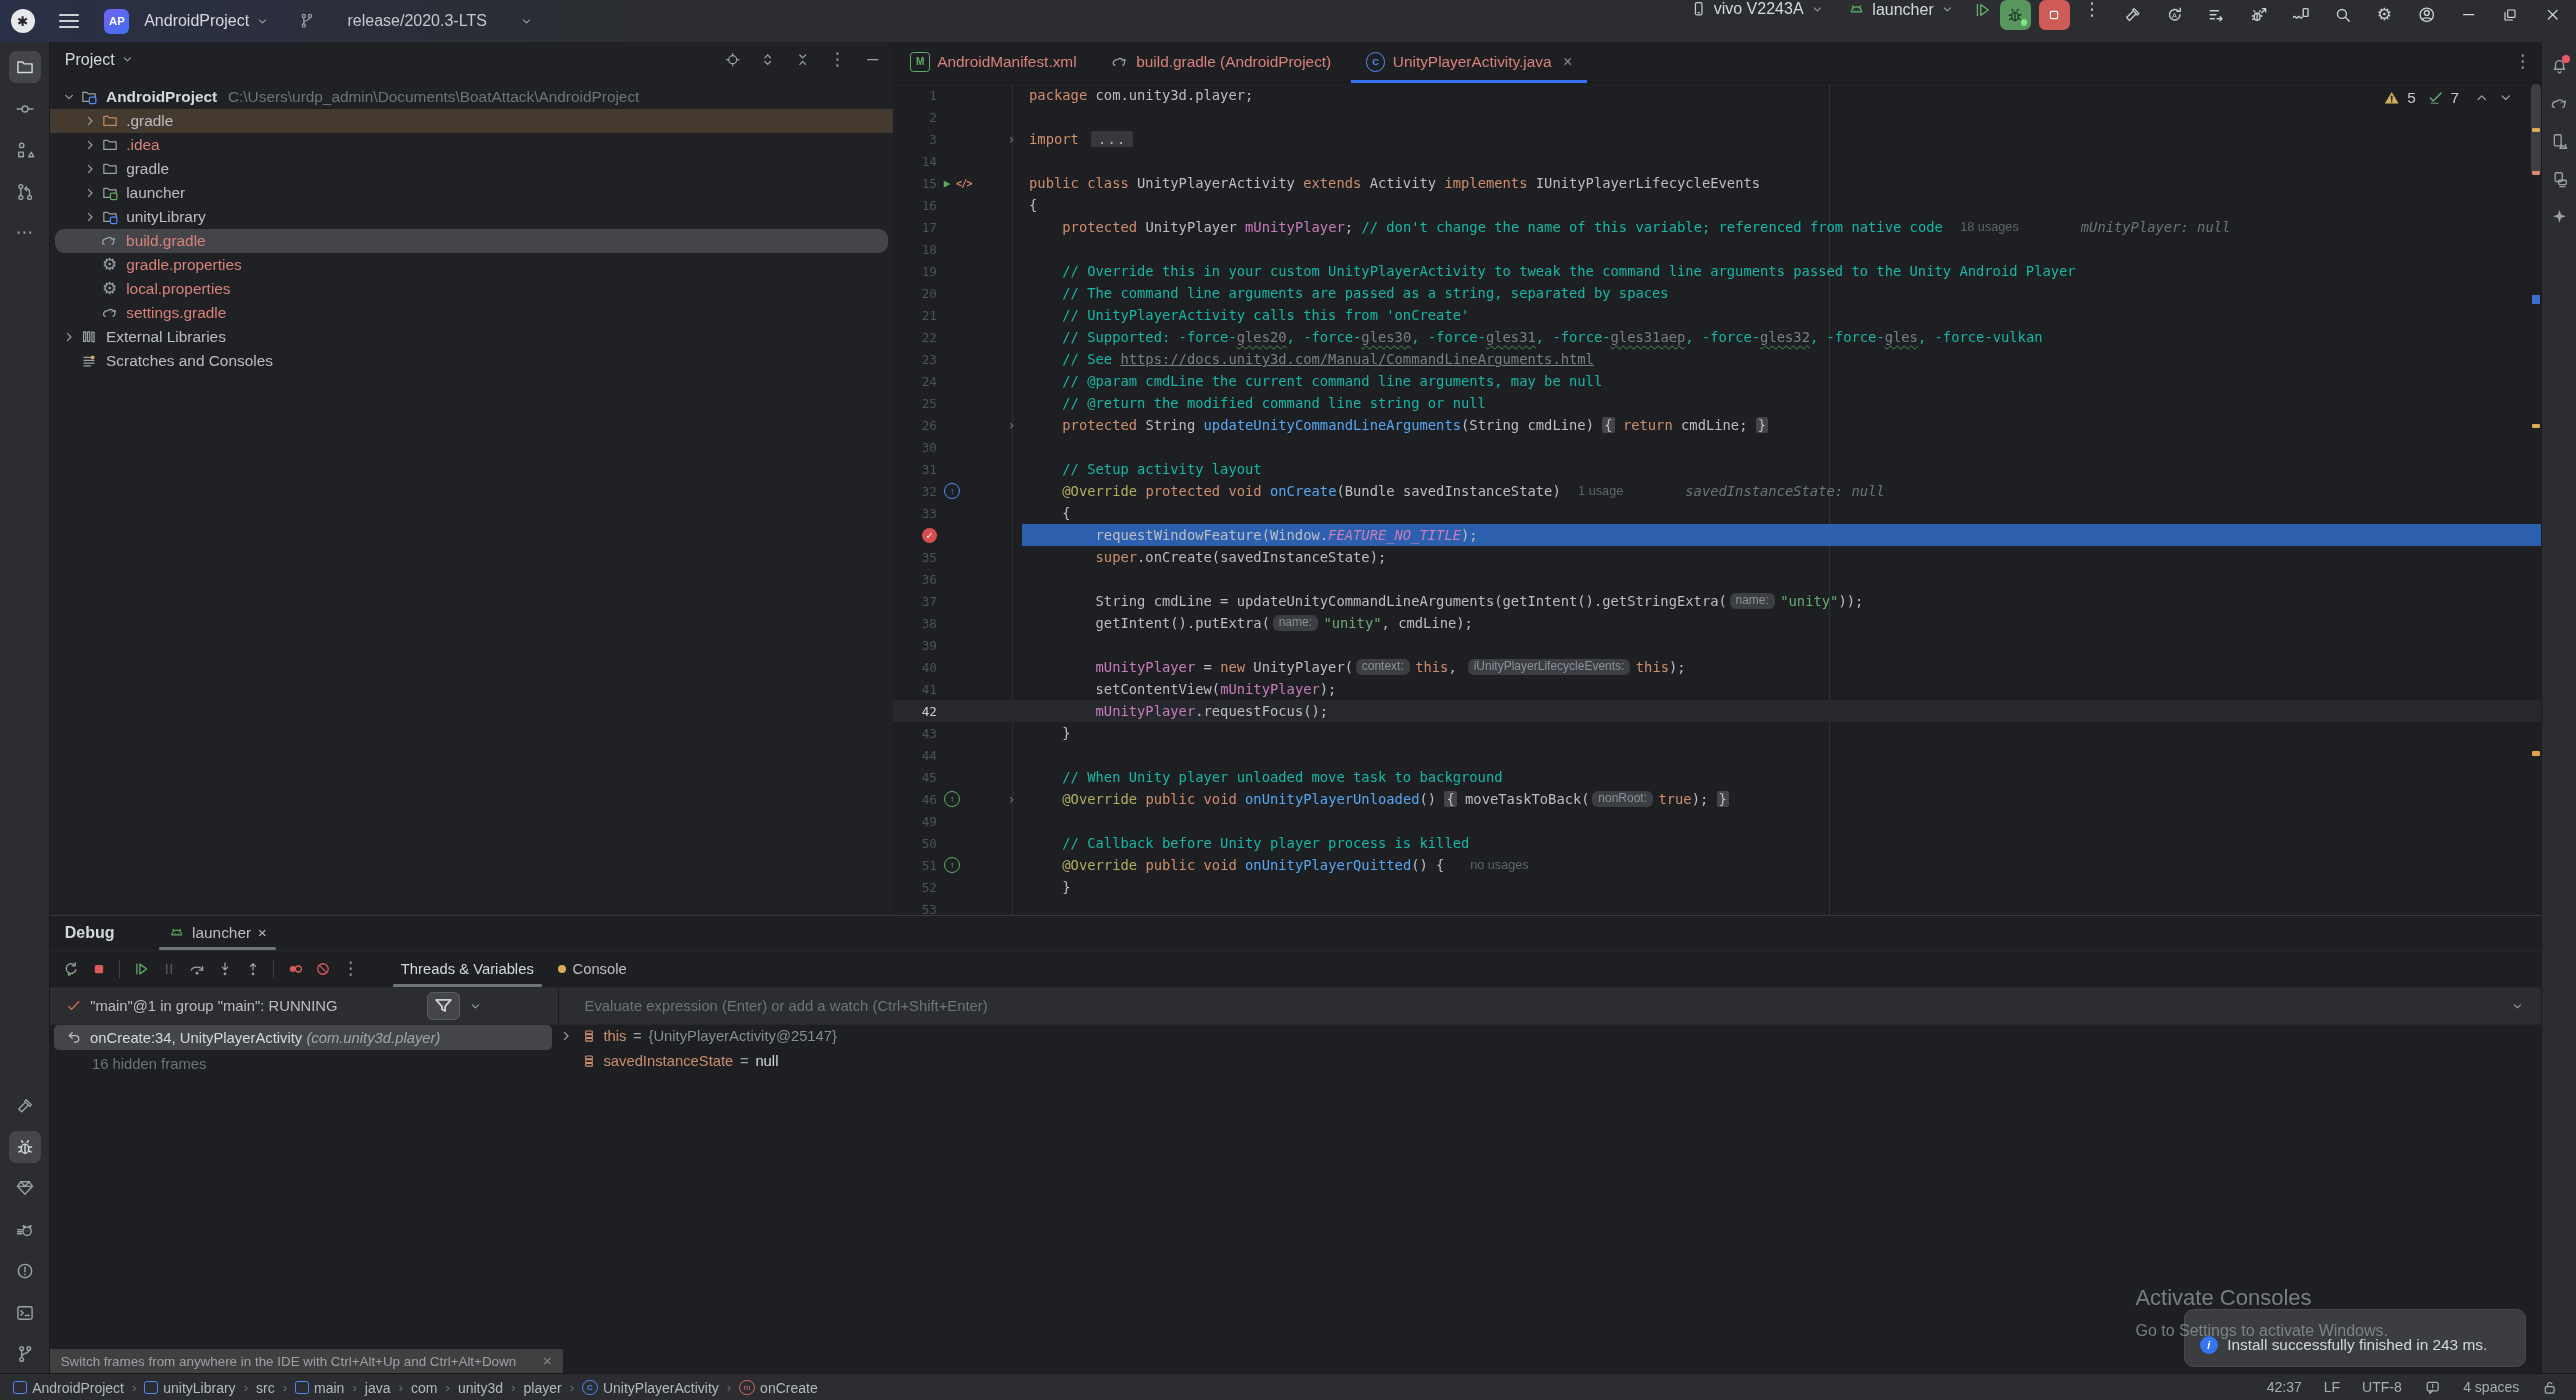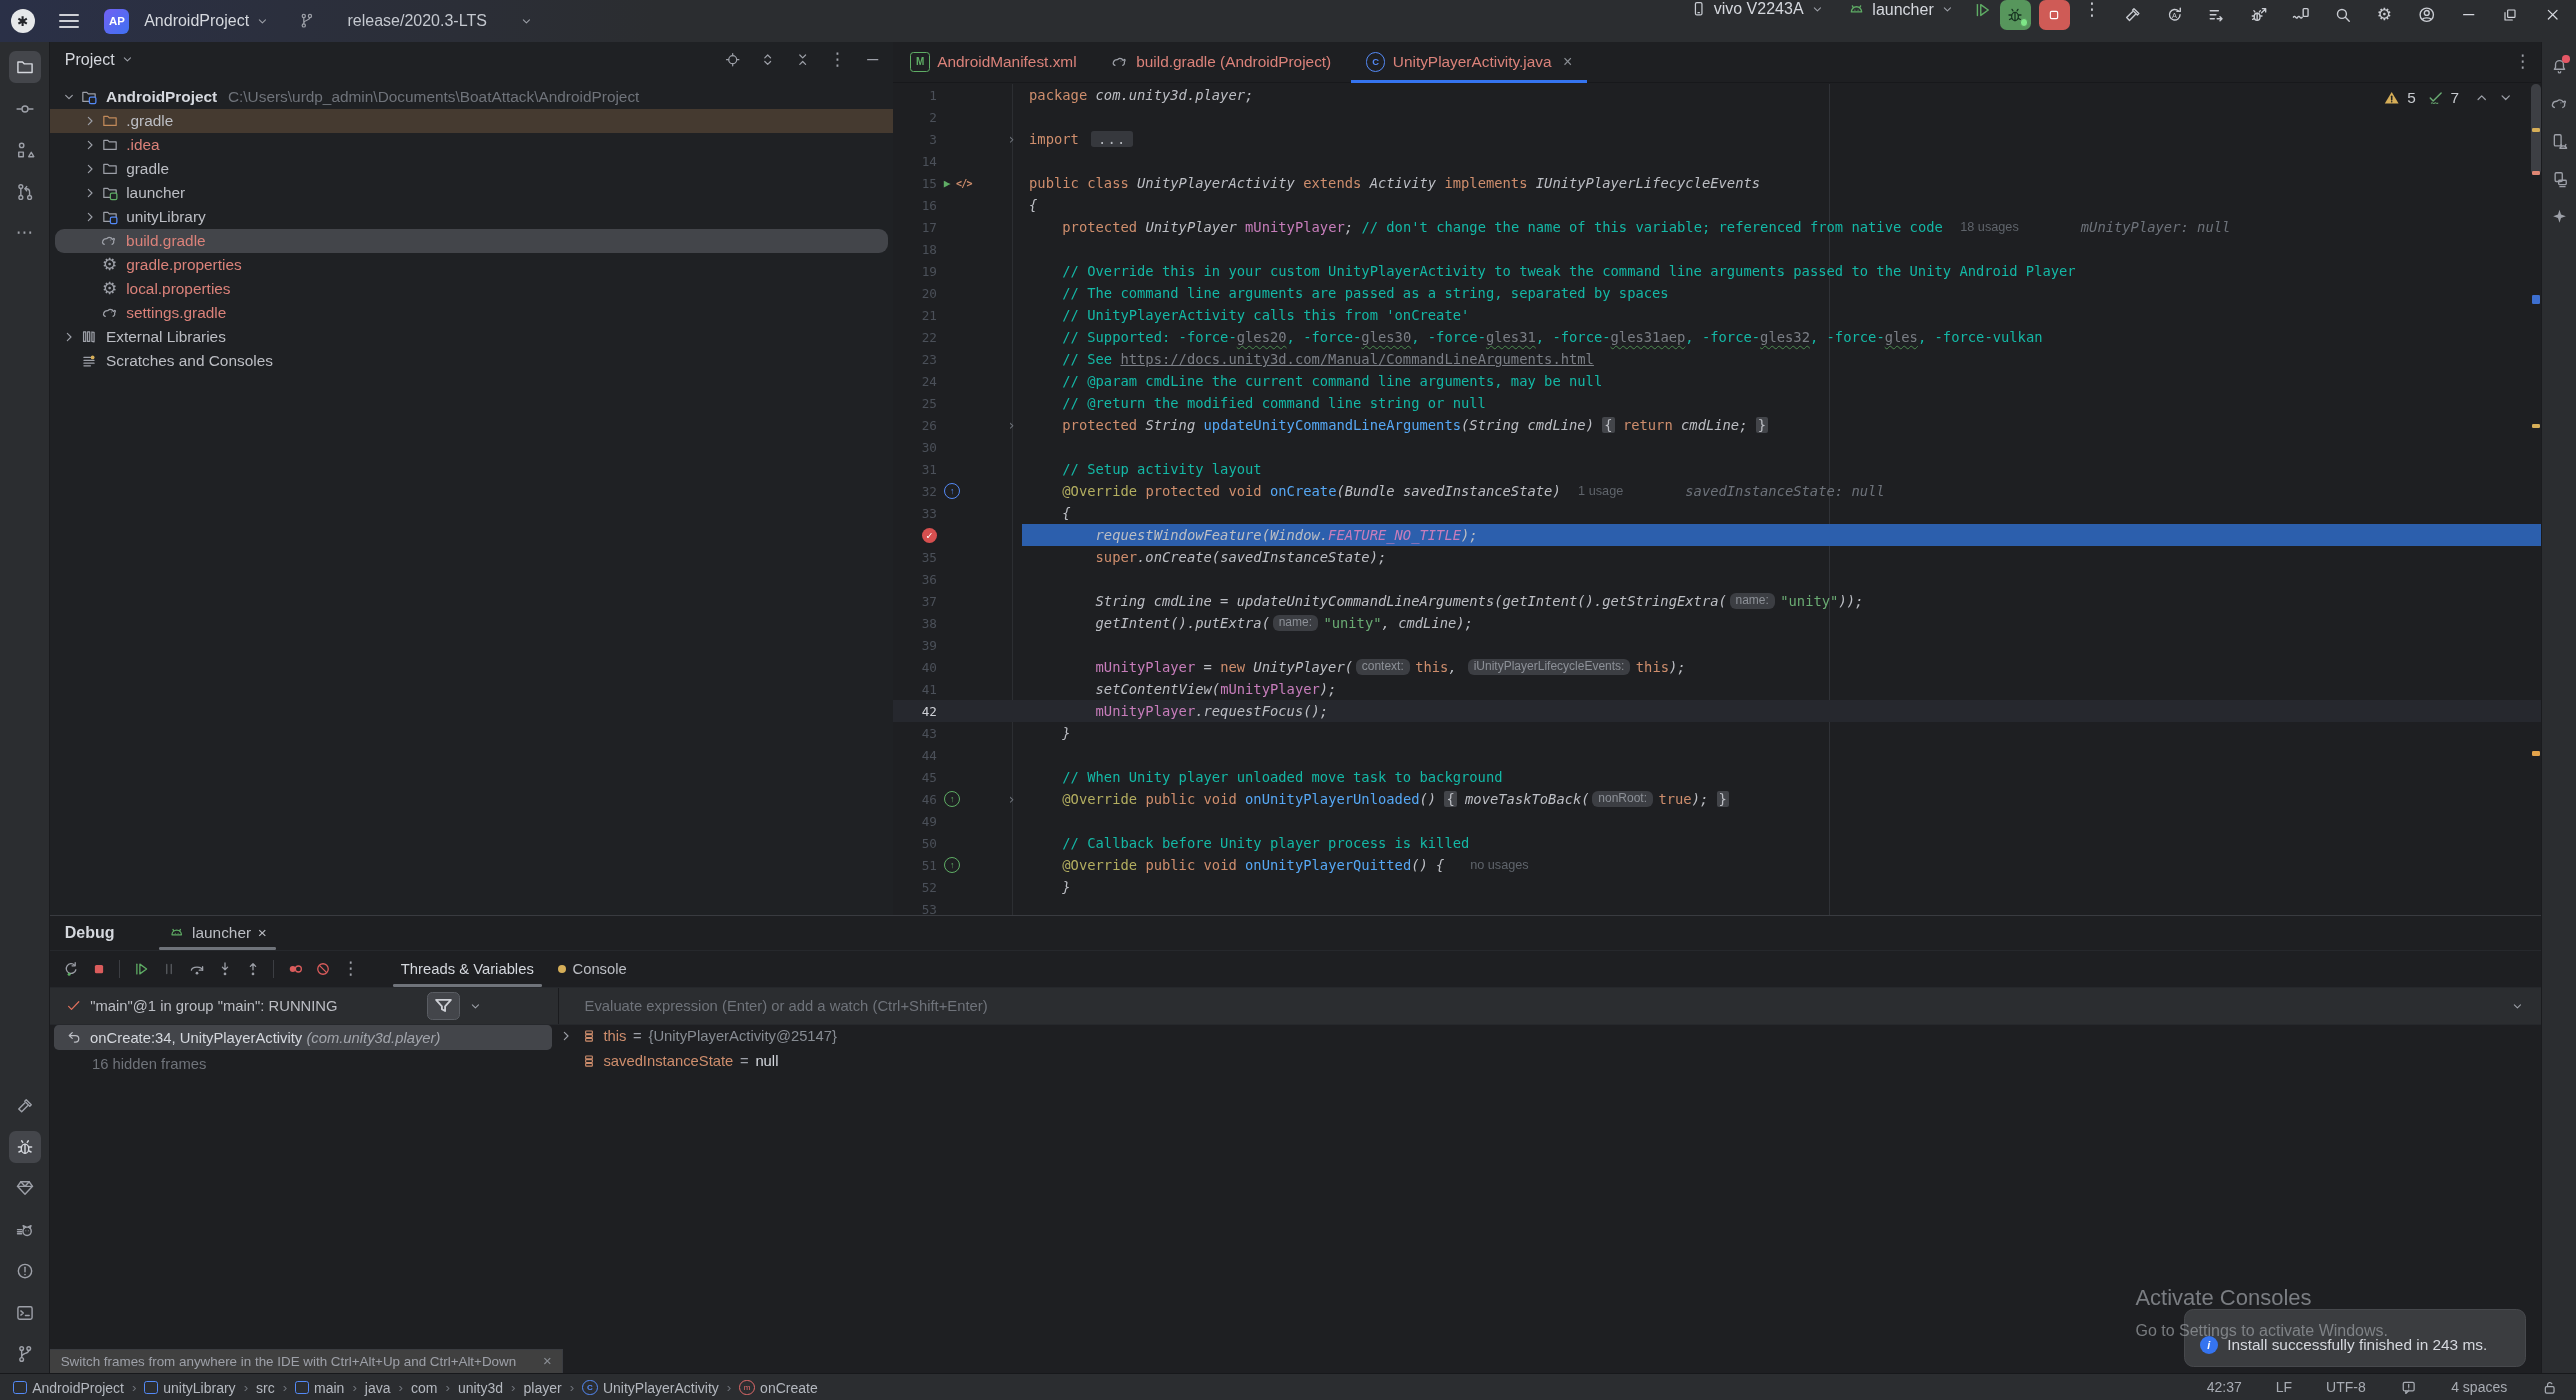--- a/index.html
+++ b/index.html
@@ -75,21 +75,21 @@
   .crow.exec .ccode{background:#2c5fad;}
   .crow.caret{background:#26282e;}
   .crow.caret .cnum{color:#ced0d6;}
   .bp{width:15.4px;height:15.4px;border-radius:50%;background:#d64f4f;color:#fff;font-size:9.4px;display:inline-flex;align-items:center;justify-content:center;margin-left:28px;font-family:"Liberation Sans",sans-serif;}
   .gmark{width:14.8px;height:14.8px;border-radius:50%;border:1.3px solid #548af7;color:#548af7;font-size:8.7px;display:flex;align-items:center;justify-content:center;font-family:"Liberation Sans",sans-serif;}
   .gmark.green{border-color:#5fad65;color:#5fad65;}
   .foldch{color:#6f737a;font-size:14px;}
   .runmark{color:#5fad65;font-size:11.4px;}
   .codetag{color:#cf8e6d;font-size:10px;font-weight:bold;letter-spacing:-0.7px;}
   
-  .tk-p{color:#bcbec4;font-style:italic;}.tk-k{color:#cf8e6d;}.tk-c{color:#14b8a6;}.tk-m{color:#56a8f5;}
+  .tk-p{color:#bcbec4;}.tk-k{color:#cf8e6d;}.tk-c{color:#14b8a6;}.tk-m{color:#56a8f5;}
   .tk-f{color:#c77dbb;}.tk-s{color:#6aab73;}.tk-a{color:#b3ae60;}
   .tk-i{color:#c77dbb;font-style:italic;}
   .tk-u{color:#7a7e85;text-decoration:underline;}
   .tk-w{color:#7a7e85;text-decoration:underline wavy #4c8a50;text-underline-offset:3.4px;text-decoration-thickness:1px;}
   .tk-h{font-family:"Liberation Sans",sans-serif;font-size:12px;background:#3c3e43;color:#8c9097;
         border-radius:6px;padding:0.7px 6px 1.3px;margin:0 5.4px 0 2.7px;line-height:14.8px;}
   .tk-g{font-family:"Liberation Sans",sans-serif;font-size:12.7px;color:#5f646b;margin-left:17.4px;}
   .tk-d{font-style:italic;color:#6d727a;margin-left:62px;}
   .tk-fold{background:#36383d;color:#b6b9bf;border-radius:2.7px;padding:0 6.7px;margin-left:4px;letter-spacing:1.3px;}
   .tk-b{background:#43454a;border-radius:2px;padding:0 2px;}
@@ -140,21 +140,21 @@
   #hintbar .close{margin-left:auto;color:#8a8e94;font-size:14.8px;}
   
   #statusbar{position:absolute;left:0;bottom:0;width:2576px;height:27px;background:#2b2d30;border-top:0.7px solid #17181b;
      display:flex;align-items:center;font-size:14px;color:#b4b8bf;z-index:7;}
   #crumbs{display:flex;align-items:center;gap:8px;padding-left:13.4px;}
   .crumb{display:flex;align-items:center;gap:5.4px;}
   .csep{color:#6f737a;font-size:13.4px;}
   .modico{width:11.4px;height:11.4px;border:1.3px solid #548af7;border-radius:2.7px;}
   .clsico{width:13.4px;height:13.4px;border:1.3px solid #548af7;border-radius:50%;color:#548af7;font-size:8px;font-weight:bold;display:flex;align-items:center;justify-content:center;}
   .mthico{width:13.4px;height:13.4px;border:1.3px solid #e06a6a;border-radius:50%;color:#e06a6a;font-size:8px;display:flex;align-items:center;justify-content:center;}
-  #statusright{margin-left:auto;display:flex;align-items:center;gap:34px;padding-right:17.4px;color:#a8acb3;}
+  #statusright{margin-left:auto;display:flex;align-items:center;gap:22px;padding-right:17.4px;color:#a8acb3;}
   #statusright .icon{width:17.4px;height:17.4px;color:#a8acb3;}
   
   #activate{position:absolute;right:188px;top:1285px;z-index:8;pointer-events:none;}
   #activate .t1{font-size:22px;color:#7a7d82;}
   #activate .t2{font-size:16px;color:rgba(150,153,158,0.75);margin-top:10.7px;position:relative;z-index:2;}
   #toast{position:absolute;left:2184px;top:1309px;width:342px;height:58px;background:#3b3d40;border:0.7px solid #47494d;border-radius:9.4px;z-index:7;
      display:flex;align-items:flex-end;padding:0 13.4px 12px 14.8px;box-sizing:border-box;gap:9.4px;}
   #toast .info{width:18px;height:18px;border-radius:50%;background:#3574f0;color:#fff;font-size:10.7px;font-weight:bold;display:flex;align-items:center;justify-content:center;font-style:italic;}
   #toast .msg{font-size:15.4px;color:#d5d8de;}
 </style>

